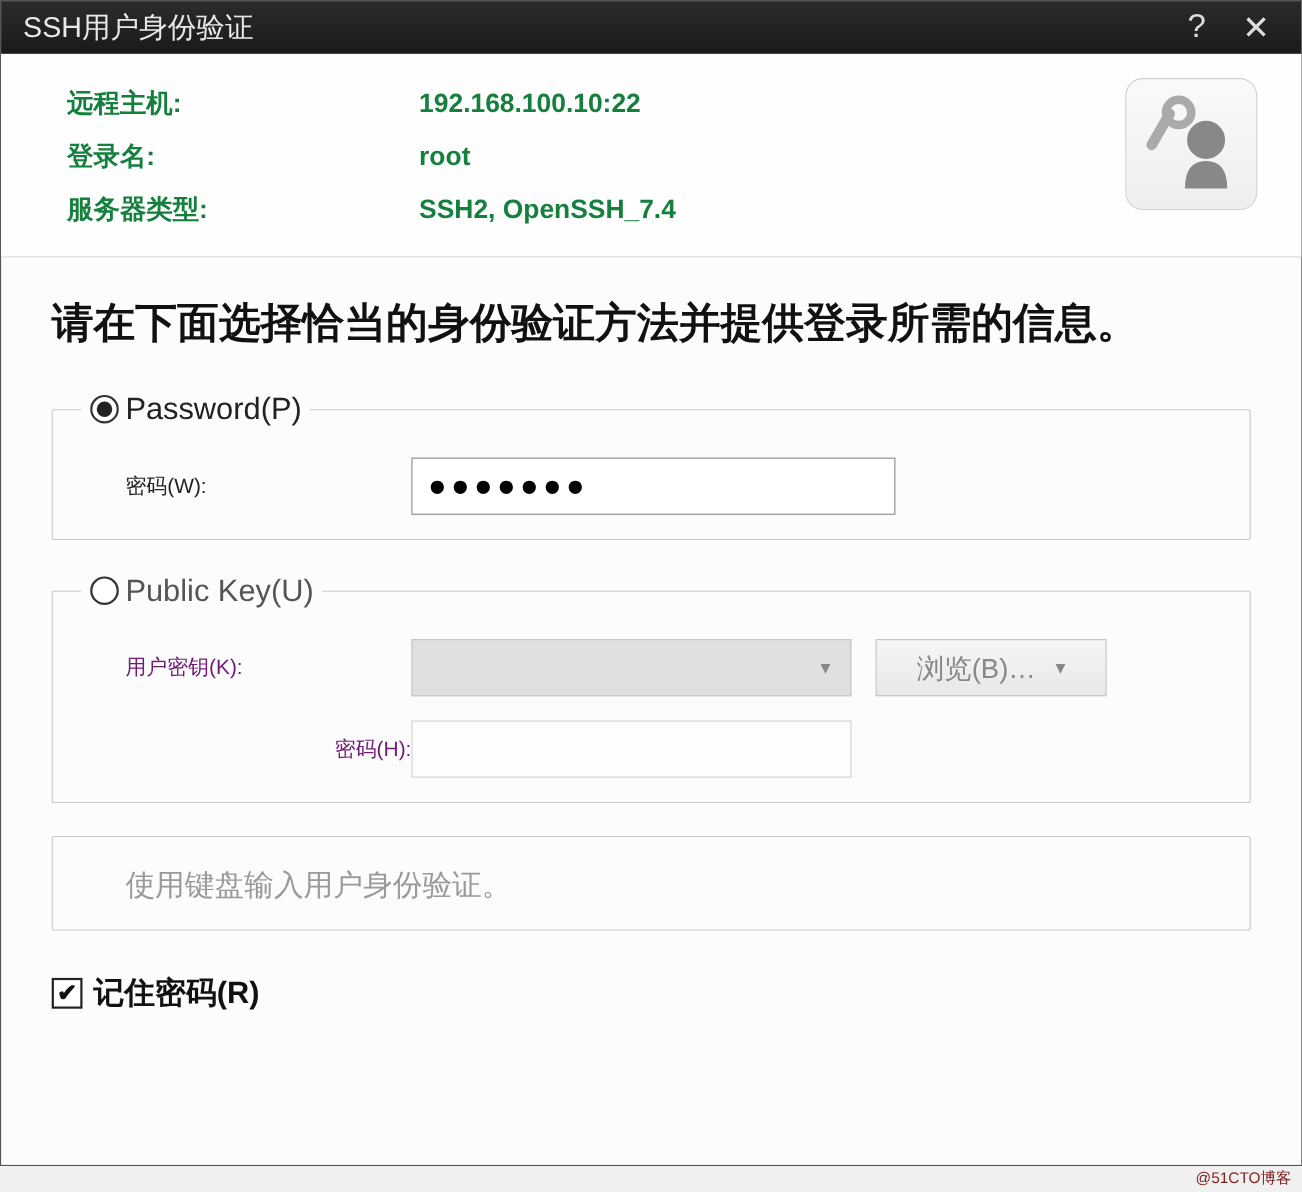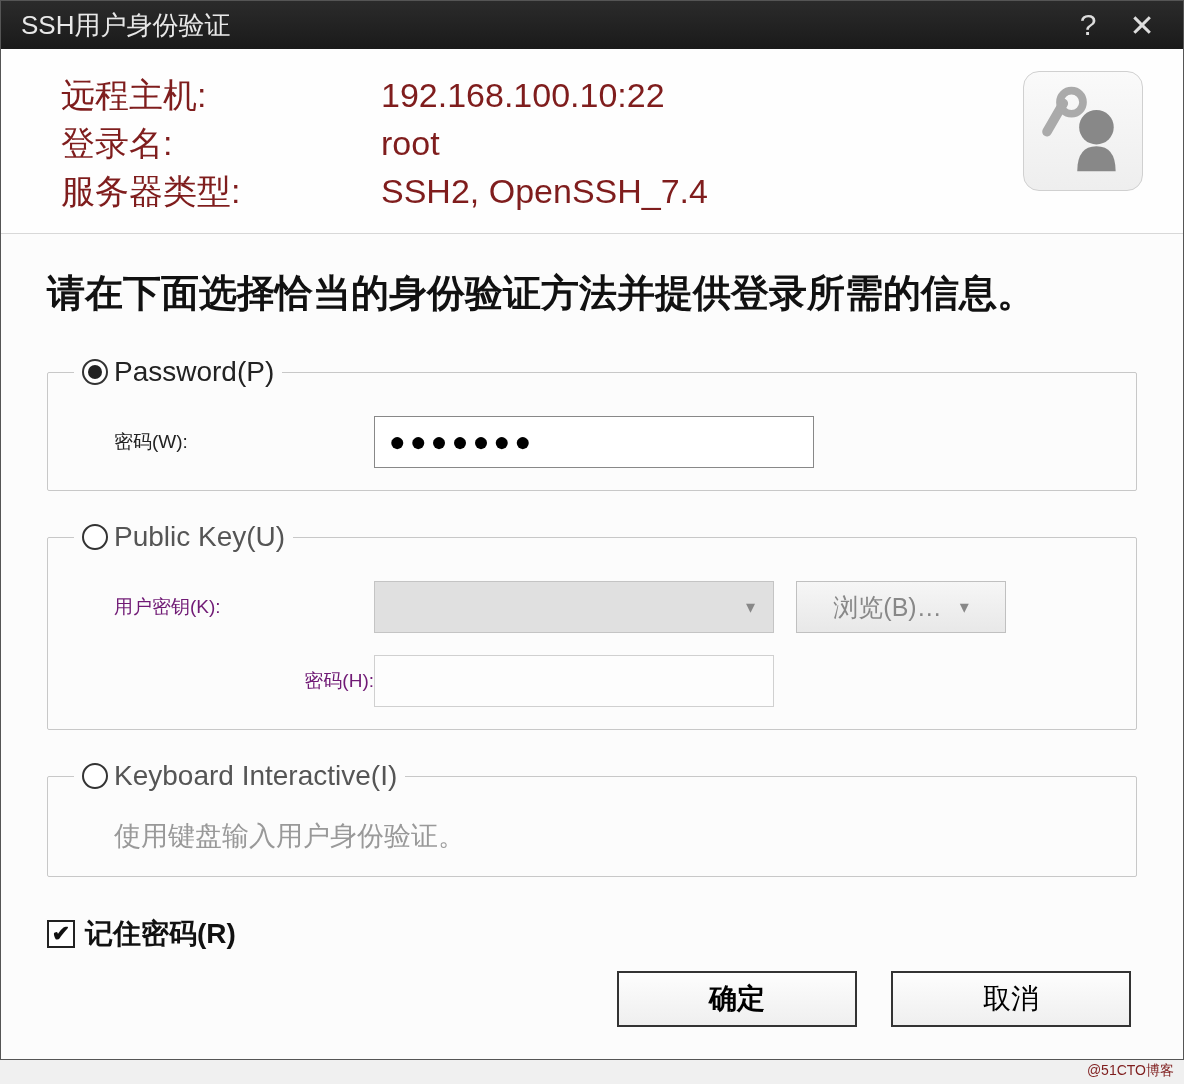--- a/index.html
+++ b/index.html
@@ -37,21 +37,21 @@
       font-family: Arial, sans-serif;
     }
     .info-section {
       display: flex;
       padding: 22px 40px 18px 60px;
       border-bottom: 1px solid #d8d8d8;
       background: #fefefe;
     }
     .info-labels { width: 320px; }
     .info-values { flex: 1; }
-    .info-row { font-size: 34px; font-weight: normal; line-height: 48px; color:#7f1d1d; }
+    .info-row { font-size: 24px; font-weight: bold; line-height: 48px; color:#15803d; }
     .info-icon {
       width: 120px; height: 120px;
       border: 1px solid #d0d0d0;
       border-radius: 16px;
       background: linear-gradient(#fafafa,#eee);
       display: flex; align-items: center; justify-content: center;
       position: relative;
     }
     .info-icon svg { width: 96px; height: 96px; }
     .content {
@@ -236,31 +236,23 @@
           <span class="chev">▾</span>
         </div>
       </div>
       <div class="field-row" style="margin-top:22px;text-align:right;">
         <div class="field-label disabled">密码(H):</div>
         <div class="pk-pass-input"></div>
       </div>
     </fieldset>
 
     <fieldset class="group">
-      <legend>
-        <span class="radio"></span>
-        <span class="legend-label disabled">Keyboard Interactive(I)</span>
-      </legend>
       <div class="ki-desc">使用键盘输入用户身份验证。</div>
     </fieldset>
 
     <div class="remember-row">
       <span class="checkbox">✔</span>
       <span>记住密码(R)</span>
     </div>
 
-    <div class="button-row">
-      <div class="btn primary">确定</div>
-      <div class="btn">取消</div>
-    </div>
   </div>
 </div>
 <div class="watermark">@51CTO博客</div>
 
 </body></html>

